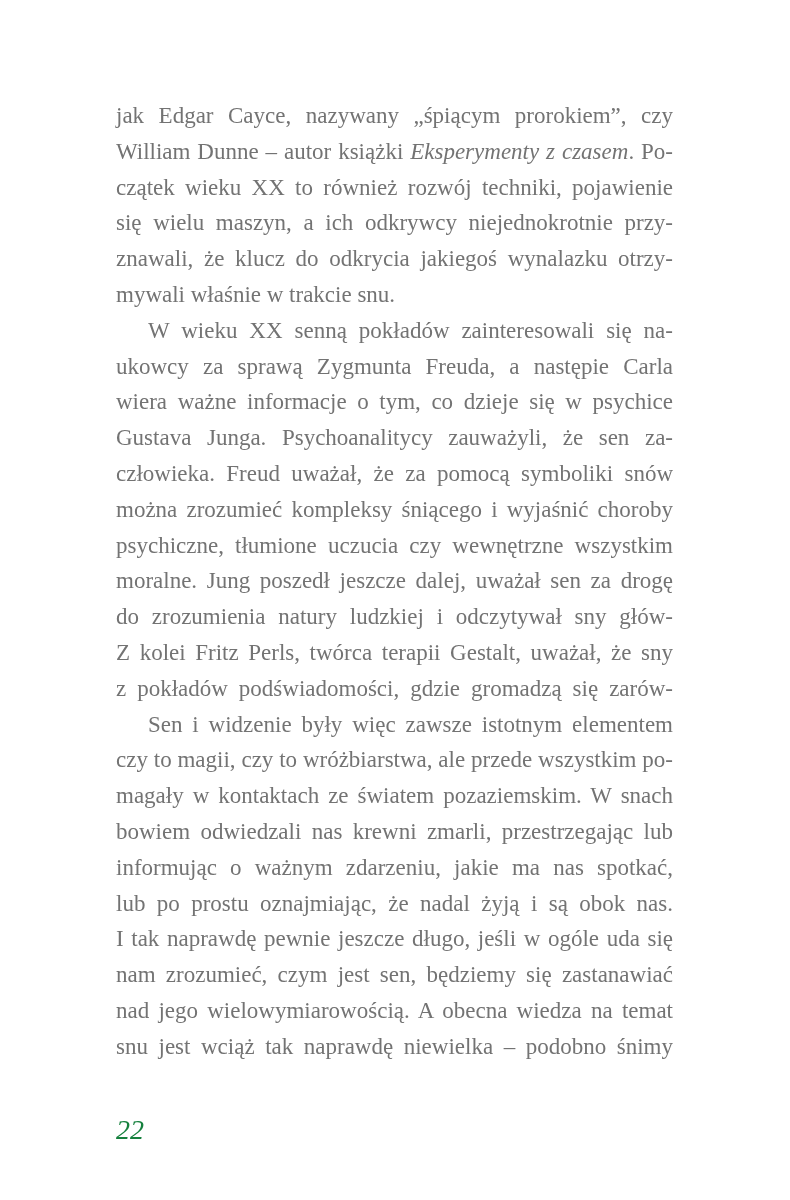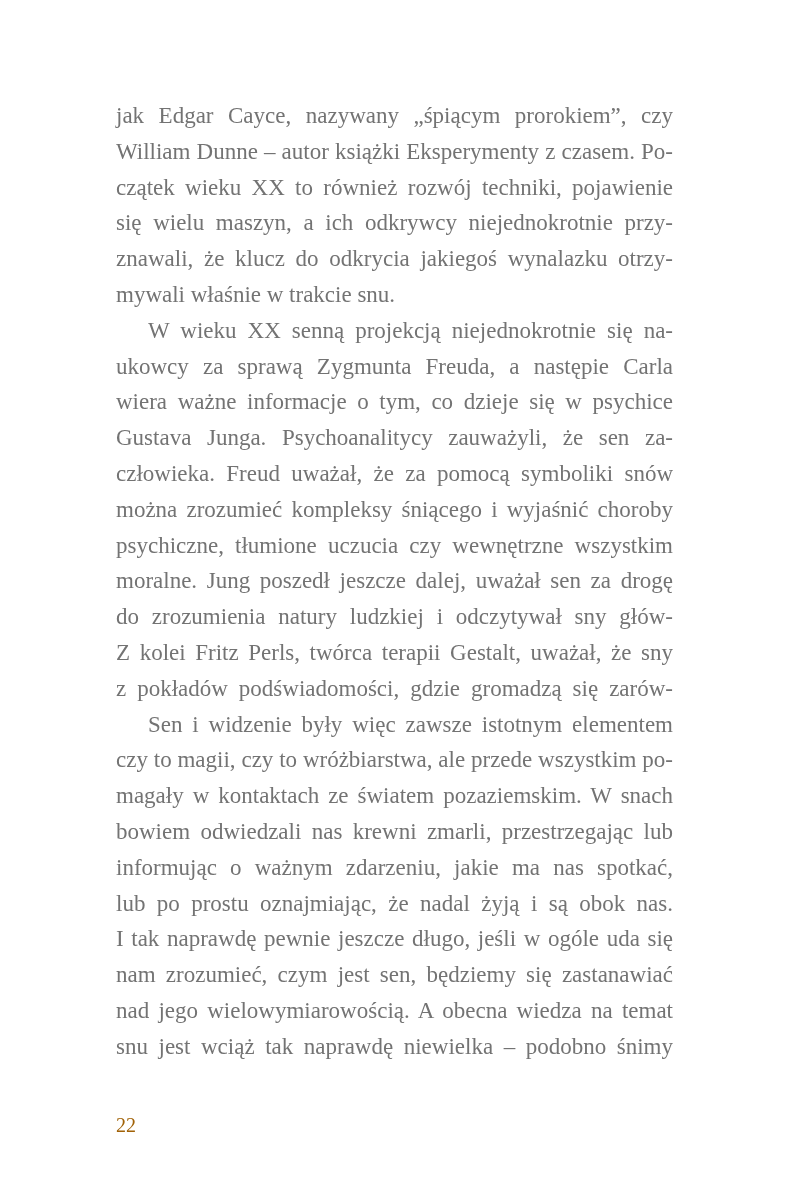--- a/index.html
+++ b/index.html
@@ -30,44 +30,46 @@
       text-align-last: justify;
       height: 35.8px;
     }
     .line.last {
       text-align-last: left;
     }
     .line.indent {
       padding-left: 32px;
     }
     .it {
+      font-style: italic;
     }
     .page-number {
       position: absolute;
       left: 116px;
       top: 1114px;
       font-family: "Liberation Serif", "DejaVu Serif", serif;
-      font-size: 20px;
-      color: #a16207;
+      font-size: 28px;
+      color: #15803d;
+      font-style: italic;
     }
   </style>
 </head>
 <body>
 
 <div class="page" id="page-body">
     <div>
       <span class="line">jak Edgar Cayce, nazywany „śpiącym prorokiem”, czy</span>
       <span class="line"><span>William Dunne – autor książki </span><span class="it">Eksperymenty z czasem</span><span>. Po-</span></span>
       <span class="line">czątek wieku XX to również rozwój techniki, pojawienie</span>
       <span class="line">się wielu maszyn, a ich odkrywcy niejednokrotnie przy-</span>
       <span class="line">znawali, że klucz do odkrycia jakiegoś wynalazku otrzy-</span>
       <span class="line last">mywali właśnie w trakcie snu.</span>
     </div>
     <div>
-      <span class="line indent">W wieku XX senną projekcją niejednokrotnie się na-</span>
+      <span class="line indent">W wieku XX senną pokładów zainteresowali się na-</span>
       <span class="line">ukowcy za sprawą Zygmunta Freuda, a następie Carla</span>
       <span class="line">wiera ważne informacje o tym, co dzieje się w psychice</span>
       <span class="line">Gustava Junga. Psychoanalitycy zauważyli, że sen za-</span>
       <span class="line">człowieka. Freud uważał, że za pomocą symboliki snów</span>
       <span class="line">można zrozumieć kompleksy śniącego i wyjaśnić choroby</span>
       <span class="line">psychiczne, tłumione uczucia czy wewnętrzne wszystkim</span>
       <span class="line">moralne. Jung poszedł jeszcze dalej, uważał sen za drogę</span>
       <span class="line">do zrozumienia natury ludzkiej i odczytywał sny głów-</span>
       <span class="line">Z kolei Fritz Perls, twórca terapii Gestalt, uważał, że sny</span>
       <span class="line">z pokładów podświadomości, gdzie gromadzą się zarów-</span>

